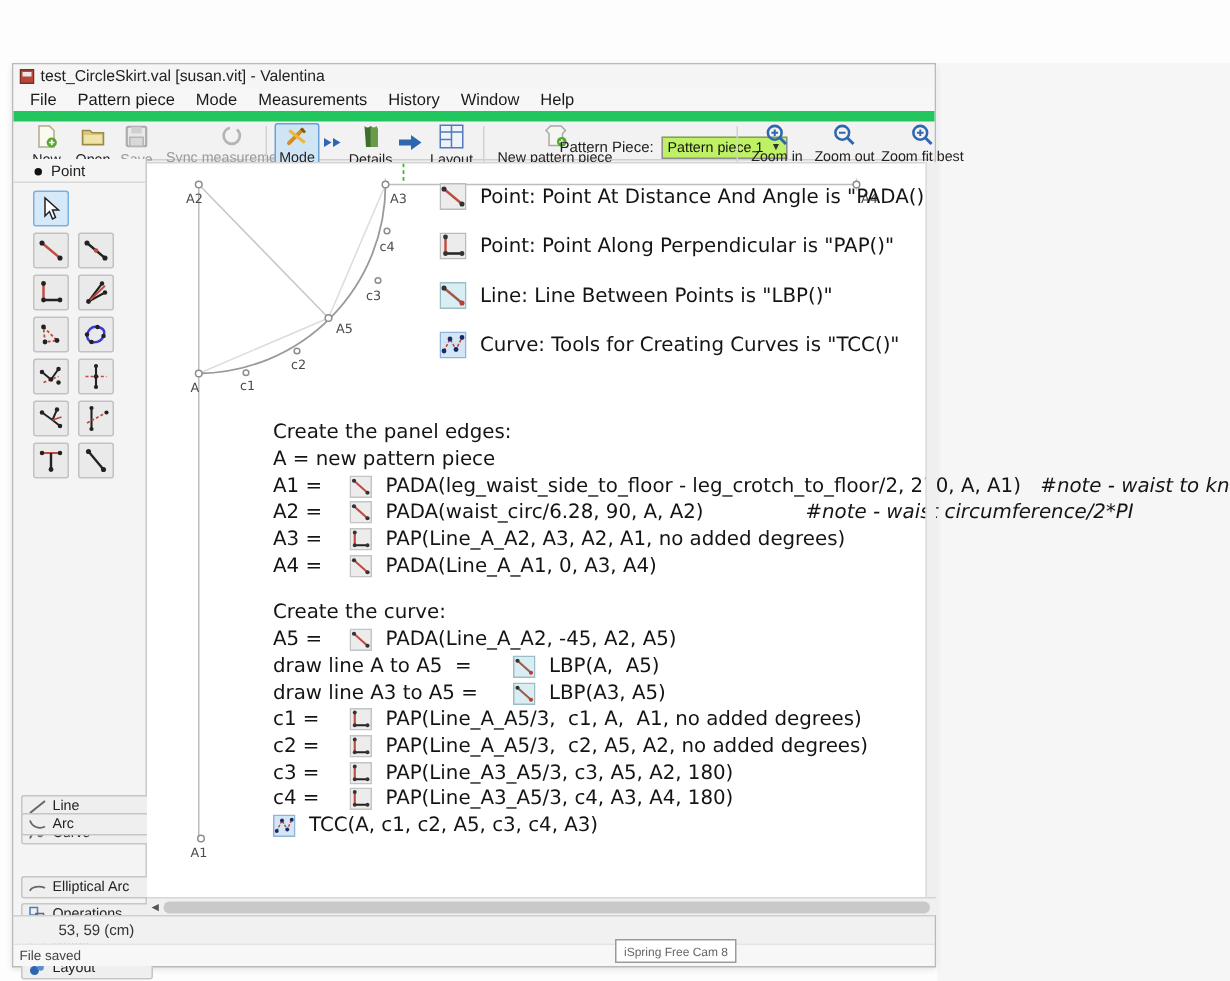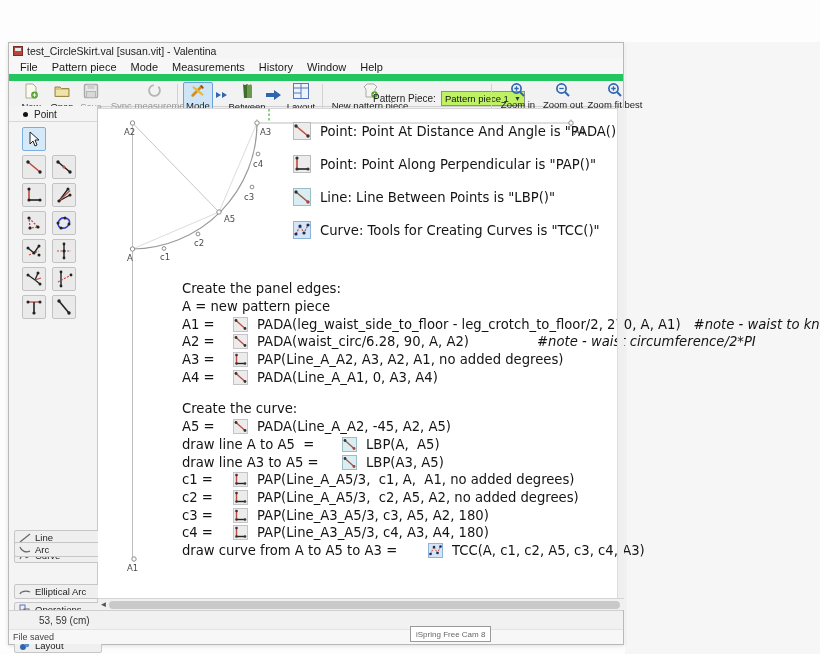--- a/index.html
+++ b/index.html
@@ -151,21 +151,21 @@
       </div>
       <svg style="position:absolute;left:206px;top:8px;" width="16" height="12" viewBox="0 0 16 12">
         <path d="M1,3 l5,3 -5,3 z" fill="#2f66b0"></path>
         <path d="M7,3 l5,3 -5,3 z" fill="#2f66b0"></path>
       </svg>
       <div class="tbtn" style="left:222px;width:32px;">
         <svg width="16" height="18" viewBox="0 0 16 18">
           <path d="M4,2 q2,2 4,0 l3,2 v12 h-6 z" fill="#3f6d2f"></path>
           <path d="M8,2 q2,2 4,0 l1,2 v12 h-5 z" fill="#6a9a4a"></path>
         </svg>
-        <span class="lab">Between</span>
+        <span class="lab">Details</span>
       </div>
       <svg style="position:absolute;left:256px;top:8px;" width="18" height="12" viewBox="0 0 18 12">
         <path d="M1,4 h8 V1 l7,5 -7,5 V8 H1 z" fill="#2f66b0"></path>
       </svg>
       <div class="tbtn" style="left:276px;width:32px;">
         <svg width="18" height="18" viewBox="0 0 18 18">
           <rect x="1.5" y="1.5" width="15" height="15" fill="#eef3fa" stroke="#5577bb"></rect>
           <path d="M9,1.5 V16.5 M1.5,6 H16.5 M1.5,11 H9" stroke="#5577bb"></path>
         </svg>
         <span class="lab">Layout</span>
@@ -584,21 +584,20 @@
               <rect x="0.5" y="0.5" width="14" height="14" fill="#ececec" stroke="#c4c4c4"></rect>
               <path d="M3.5,11.5 H12" stroke="#222" stroke-width="1.4"></path>
               <path d="M3.5,11.5 V3" stroke="#bf4a3e" stroke-width="1.4"></path>
               <circle cx="3.5" cy="3" r="1.3" fill="#333"></circle>
               <circle cx="3.5" cy="11.5" r="1.3" fill="#333"></circle>
               <circle cx="12" cy="11.5" r="1.3" fill="#333"></circle>
             </svg>
           <span class="code">PAP(Line_A3_A5/3, c4, A3, A4, 180)</span>
         </div>
         <div class="irow lw-l">
-          <span class="lbl">draw curve from A to A5 to A3 =</span>
           <svg class="mini" width="15" height="15" viewBox="0 0 15 15">
               <rect x="0.5" y="0.5" width="14" height="14" fill="#d4e6f6" stroke="#8fb4d8"></rect>
               <path d="M2.5,11 L6,4 L9.5,10 L12.5,3.5" stroke="#bf4a3e" stroke-width="1" fill="none" stroke-dasharray="1.8 1"></path>
               <circle cx="2.5" cy="11" r="1.3" fill="#1a2a66"></circle>
               <circle cx="6" cy="4" r="1.3" fill="#1a2a66"></circle>
               <circle cx="9.5" cy="10" r="1.3" fill="#1a2a66"></circle>
               <circle cx="12.5" cy="3.5" r="1.3" fill="#1a2a66"></circle>
             </svg>
           <span class="code">TCC(A, c1, c2, A5, c3, c4, A3)</span>
         </div>

